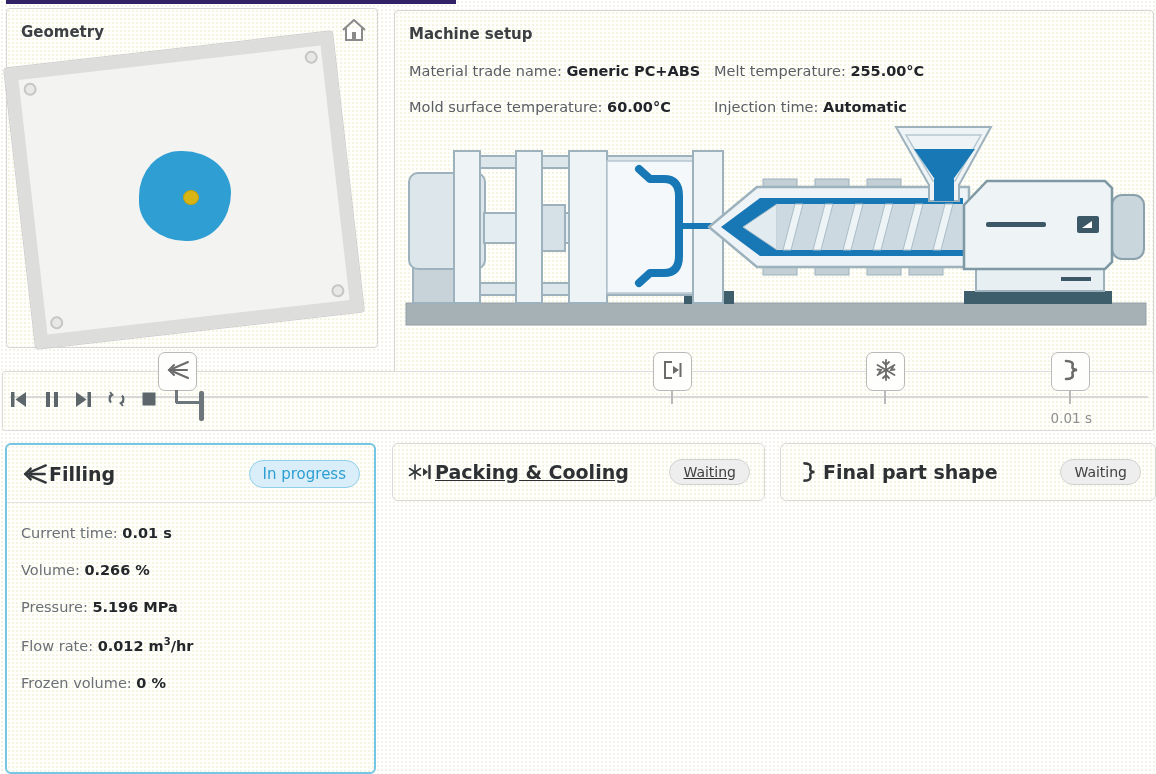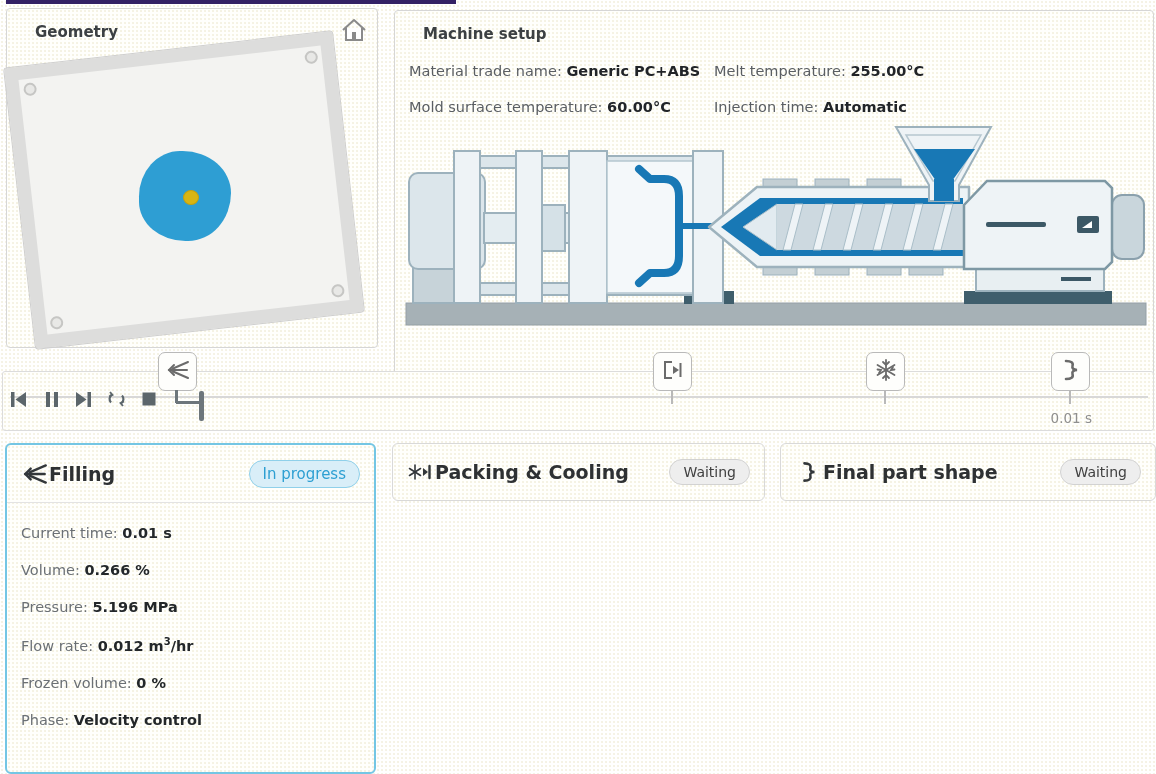--- a/index.html
+++ b/index.html
@@ -9,21 +9,21 @@
     background-color:#ffffff;color:#2e3133;
   }
   .dotted{
     background-image:radial-gradient(rgba(210,200,140,0.22) 1px, rgba(0,0,0,0) 1px);
     background-size:4px 4px;background-color:#fffffc;
   }
   body.dotted{background-color:#ffffff;}
   .panel{
     position:absolute;border:1px solid #d6d6d6;border-radius:4px;box-sizing:border-box;
   }
-  .panel-title{font-size:15px;font-weight:bold;color:#3c4043;margin-left:14px;}
+  .panel-title{font-size:15px;font-weight:bold;color:#3c4043;}
   
   #progressbar{position:absolute;left:6px;top:0;width:450px;height:4px;background:#332166;}
   
   #geometry{left:6px;top:8px;width:372px;height:340px;}
   #geometry .panel-title{position:absolute;left:14px;top:14px;}
   #home-btn{position:absolute;right:8px;top:8px;width:30px;height:28px;border:none;background:transparent;cursor:pointer;padding:0;}
   #plate{
     position:absolute;left:12px;top:40px;width:330px;height:282px;
     transform:rotate(-6.5deg);
     background:#f3f3f1;
@@ -51,21 +51,21 @@
     display:flex;align-items:center;justify-content:center;
   }
   .stem{position:absolute;top:390px;width:2px;height:14px;background:#b9b9b9;}
   #playhead-link{position:absolute;left:176px;top:401px;width:26px;height:3px;background:#6d767b;}
   #playhead-stem{position:absolute;left:175px;top:390px;width:3px;height:13px;background:#6d767b;}
   #playhead{position:absolute;left:199px;top:391px;width:5px;height:30px;background:#6d767b;border-radius:2px;cursor:pointer;}
   #time-label{position:absolute;right:64px;top:410px;font-size:13.5px;color:#8f8f8f;}
   
   .card{position:absolute;top:443px;border-radius:6px;box-sizing:border-box;background-clip:padding-box;}
   #card-filling{left:5px;width:371px;height:331px;border:2px solid #74c6e4;}
-  #card-packing{left:392px;width:373px;height:58px;border:1px solid #d9d9d9;}
+  #card-packing{left:392px;width:373px;height:58px;border:1px solid #d9d9d9;text-decoration:underline;}
   #card-final{left:780px;width:376px;height:58px;border:1px solid #d9d9d9;}
   .card-head{display:flex;align-items:center;height:56px;padding:0 14px;box-sizing:border-box;}
   #card-filling .card-head{border-bottom:1px solid #e3e3e3;height:58px;}
   .card-title{font-size:19px;font-weight:bold;color:#2e3133;flex:1;white-space:nowrap;}
   .badge{font-size:15px;border-radius:15px;padding:4px 13px;white-space:nowrap;}
   .badge.progress{color:#2d9fd2;background:#d9eef8;border:1.5px solid #8fd0ea;}
   .badge.waiting{color:#404040;background:#eeeeee;border:1.5px solid #d2d2d2;font-size:14px;}
   .stats{padding:22px 0 0 14px;}
   .stat{font-size:14.5px;color:#6b7075;margin-bottom:21px;white-space:nowrap;}
   .stat b{color:#23272a;}
@@ -263,21 +263,20 @@
       </span>
     <span class="card-title">Filling</span>
     <span class="badge progress">In progress</span>
   </div>
   <div class="stats">
     <div class="stat"><span>Current time: </span><b>0.01 s</b></div>
     <div class="stat"><span>Volume: </span><b>0.266 %</b></div>
     <div class="stat"><span>Pressure: </span><b>5.196 MPa</b></div>
     <div class="stat"><span>Flow rate: </span><b>0.012 m</b><sup>3</sup><b>/hr</b></div>
     <div class="stat"><span>Frozen volume: </span><b>0 %</b></div>
-    <div class="stat"><span>Phase: </span><b>Velocity control</b></div>
   </div>
 </div>
 
 <div id="card-packing" class="card dotted">
   <div class="card-head">
     <span class="cicon">
         <svg width="26" height="24" viewBox="0 0 26 24" fill="none" stroke="#33373a" stroke-width="1.6" stroke-linecap="round">
           <path d="M7 5 V19"></path>
           <path d="M1.5 8.5 L12.5 15.5"></path>
           <path d="M1.5 15.5 L12.5 8.5"></path>

